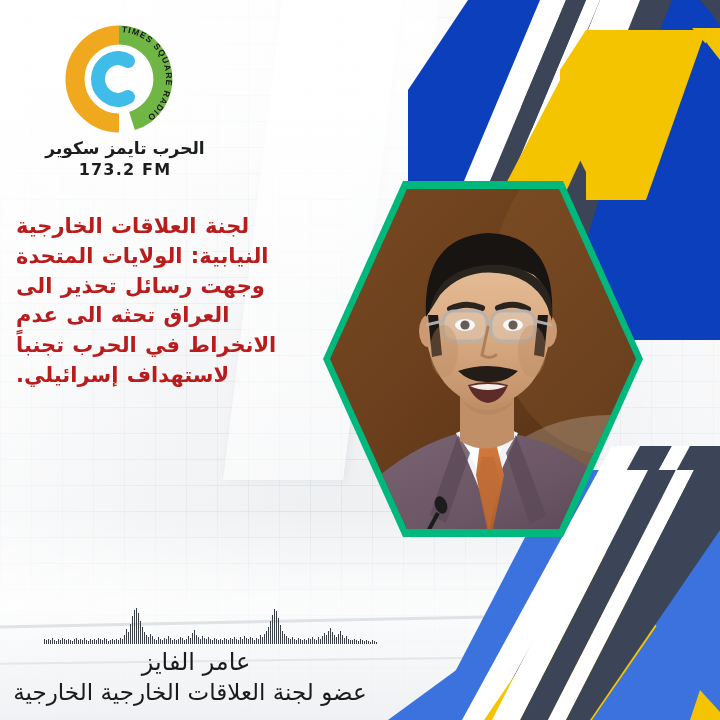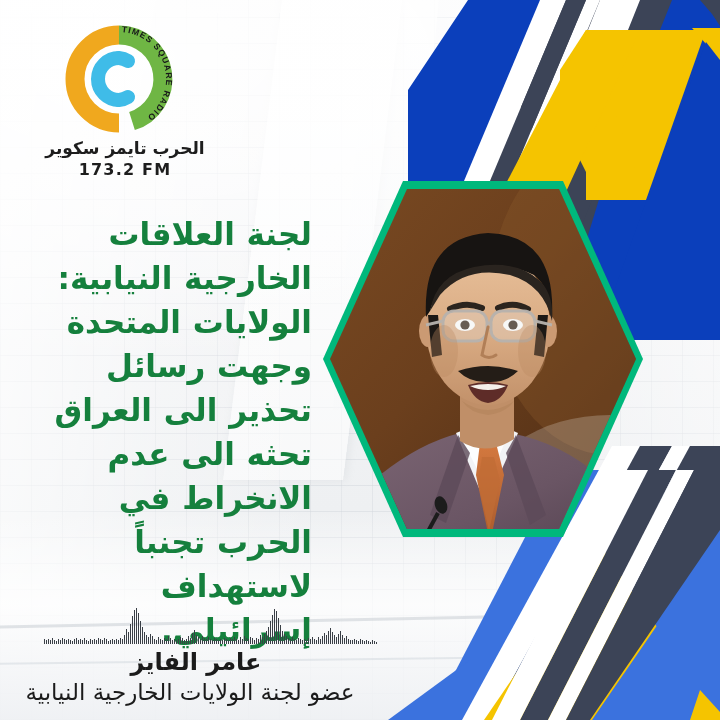--- a/index.html
+++ b/index.html
@@ -147,26 +147,26 @@
     letter-spacing: 1.2px;
   }
 
   
   .headline {
     position: absolute;
     right: 408px;
     left: 16px;
     top: 212px;
     direction: rtl;
-    text-align: right;
+    text-align: left;
     font-family: "DejaVu Sans", "Liberation Sans", sans-serif;
     font-weight: 700;
-    font-size: 31px;
+    font-size: 21px;
     line-height: 1.42;
-    color: #15803d;
+    color: #b91c1c;
     letter-spacing: -0.2px;
     word-spacing: 1px;
   }
 
   
   .waveform {
     position: absolute;
     left: 44px;
     top: 606px;
     width: 290px;
@@ -184,21 +184,21 @@
 
   
   .speaker-name {
     position: absolute;
     left: 0;
     right: 360px;
     top: 648px;
     text-align: center;
     direction: rtl;
     font-size: 24px;
-    font-weight: 700;
+    font-weight: 400;
     color: #1b1b1b;
     letter-spacing: 0px;
     margin-left: 32px;
   }
   .speaker-role {
     position: absolute;
     left: 0;
     right: 340px;
     top: 679px;
     text-align: center;
@@ -587,15 +587,15 @@
       <i style="height: 2.73913px;"></i>
       <i style="height: 3.91304px;"></i>
       <i style="height: 3.13043px;"></i>
       <i style="height: 2.34783px;"></i>
       <i style="height: 3.52174px;"></i>
       <i style="height: 2.73913px;"></i>
       <i style="height: 2px;"></i>
     </div>
 
   <div class="speaker-name">عامر الفايز</div>
-  <div class="speaker-role">عضو لجنة الولايات الخارجية النيابية</div>
+  <div class="speaker-role">عضو لجنة العلاقات الخارجية الخارجية</div>
 
 </div>
 
 </body></html>

